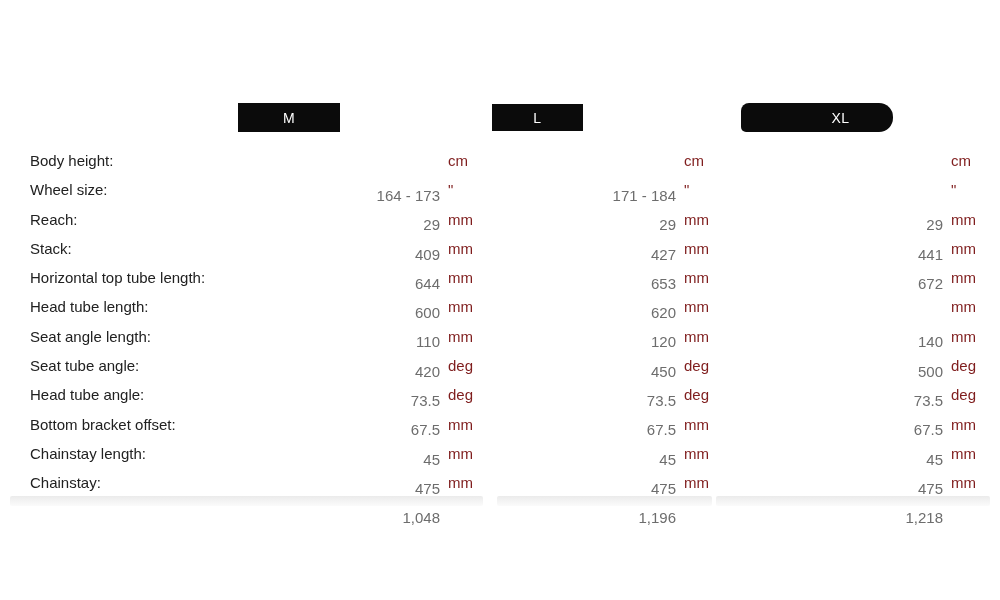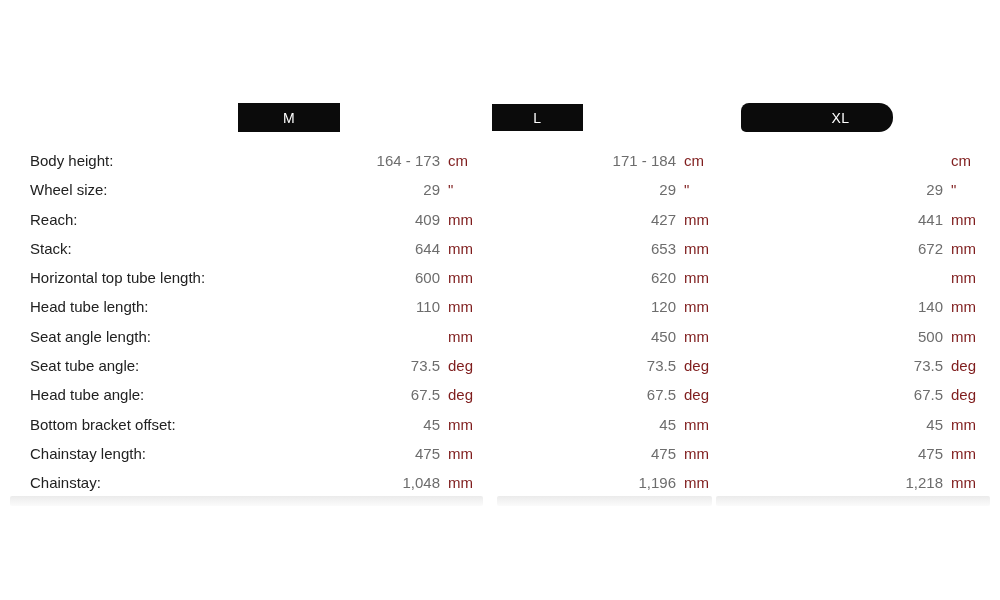--- a/index.html
+++ b/index.html
@@ -43,21 +43,21 @@
     height: 29.3px;
     padding-left: 29px;
   }
   .row span {
     position: absolute;
     line-height: 29.3px;
     font-size: 15px;
     white-space: nowrap;
   }
   .label { left: 30px; color: #212121; }
-  .val   { color: #6d6d6d; text-align: right; }
+  .val   { color: #6d6d6d; text-align: right; margin-top: 35px; }
   .unit  { color: #7f1d1d; }
   .v0 { left: 240px; width: 200px; }
   .u0 { left: 448px; }
   .v1 { left: 490px; width: 186px; }
   .u1 { left: 684px; }
   .v2 { left: 750px; width: 193px; }
   .u2 { left: 951px; }
 
   
   .strip {
@@ -136,20 +136,21 @@
       <span class="val v0">110</span>
       <span class="unit u0">mm</span>
       <span class="val v1">120</span>
       <span class="unit u1">mm</span>
       <span class="val v2">140</span>
       <span class="unit u2">mm</span>
     </div>
 
     <div class="row">
       <span class="label">Seat angle length:</span>
+      <span class="val v0">420</span>
       <span class="unit u0">mm</span>
       <span class="val v1">450</span>
       <span class="unit u1">mm</span>
       <span class="val v2">500</span>
       <span class="unit u2">mm</span>
     </div>
 
     <div class="row">
       <span class="label">Seat tube angle:</span>
       <span class="val v0">73.5</span>

